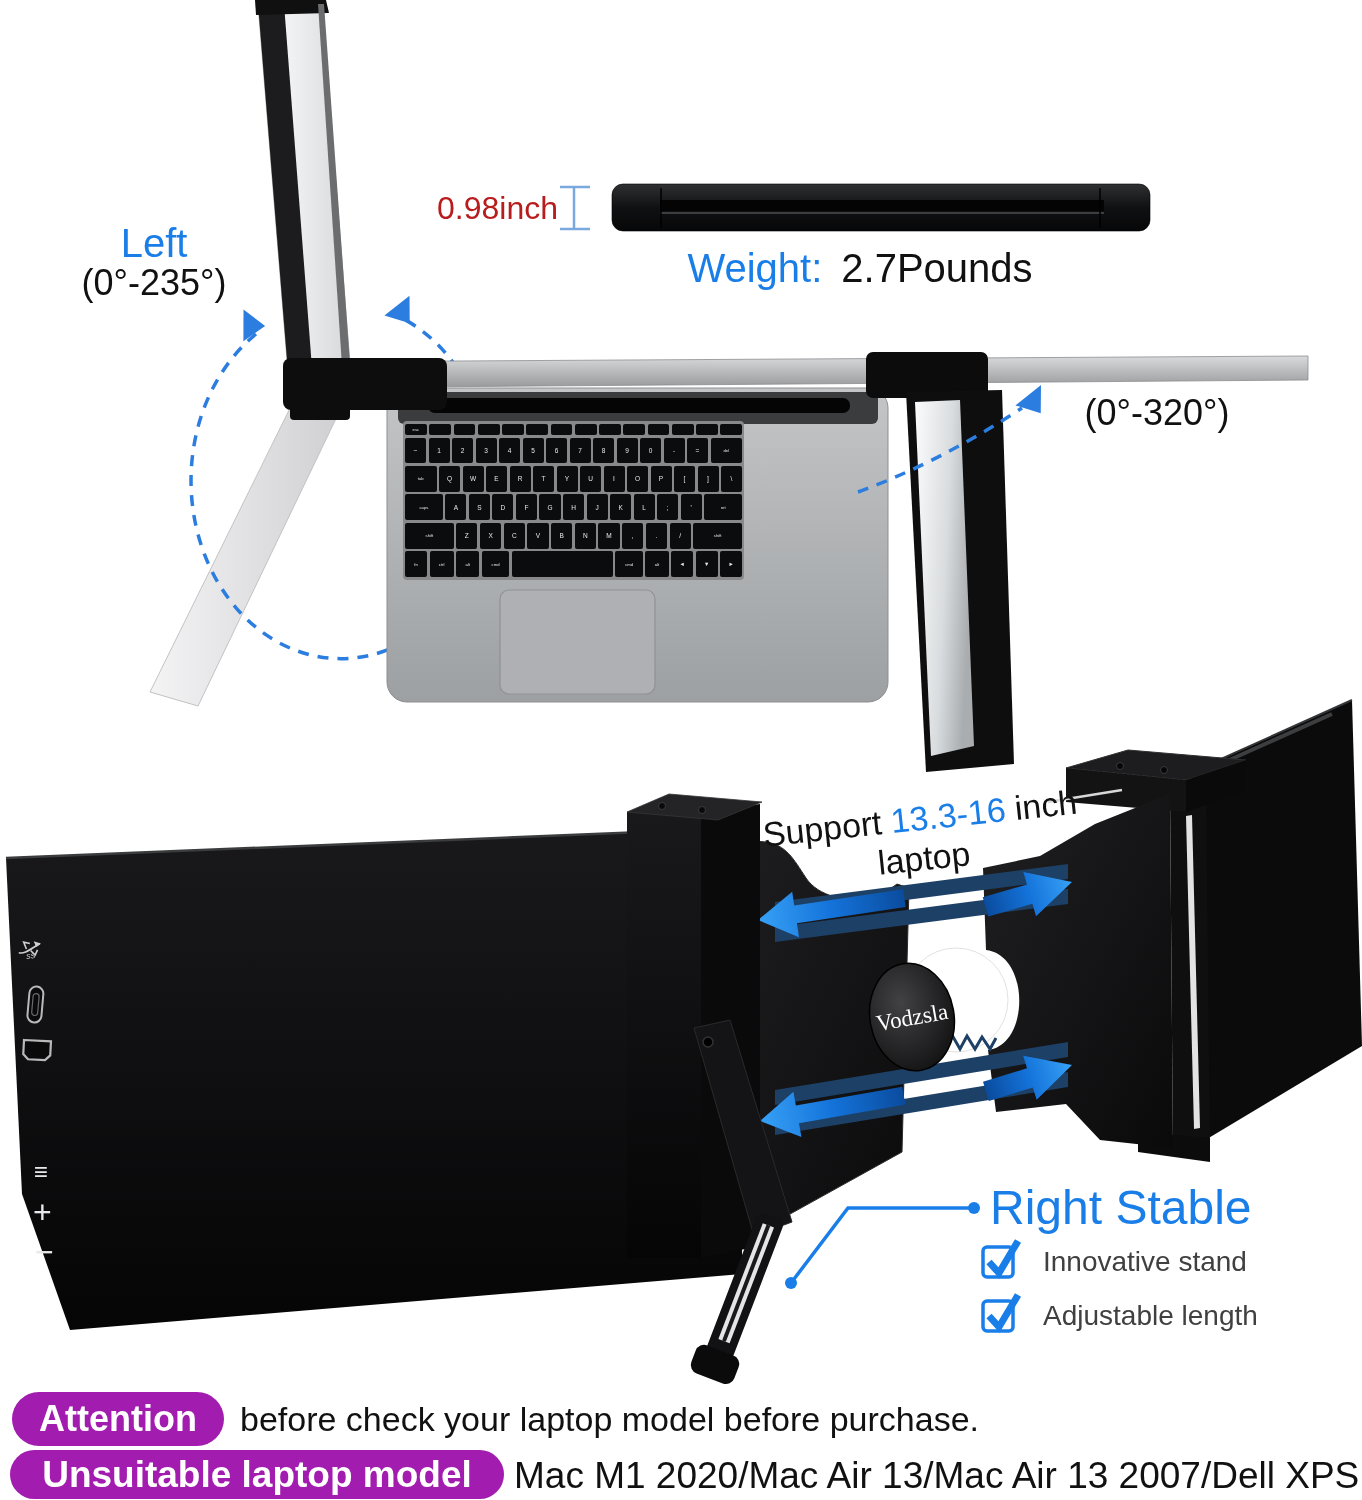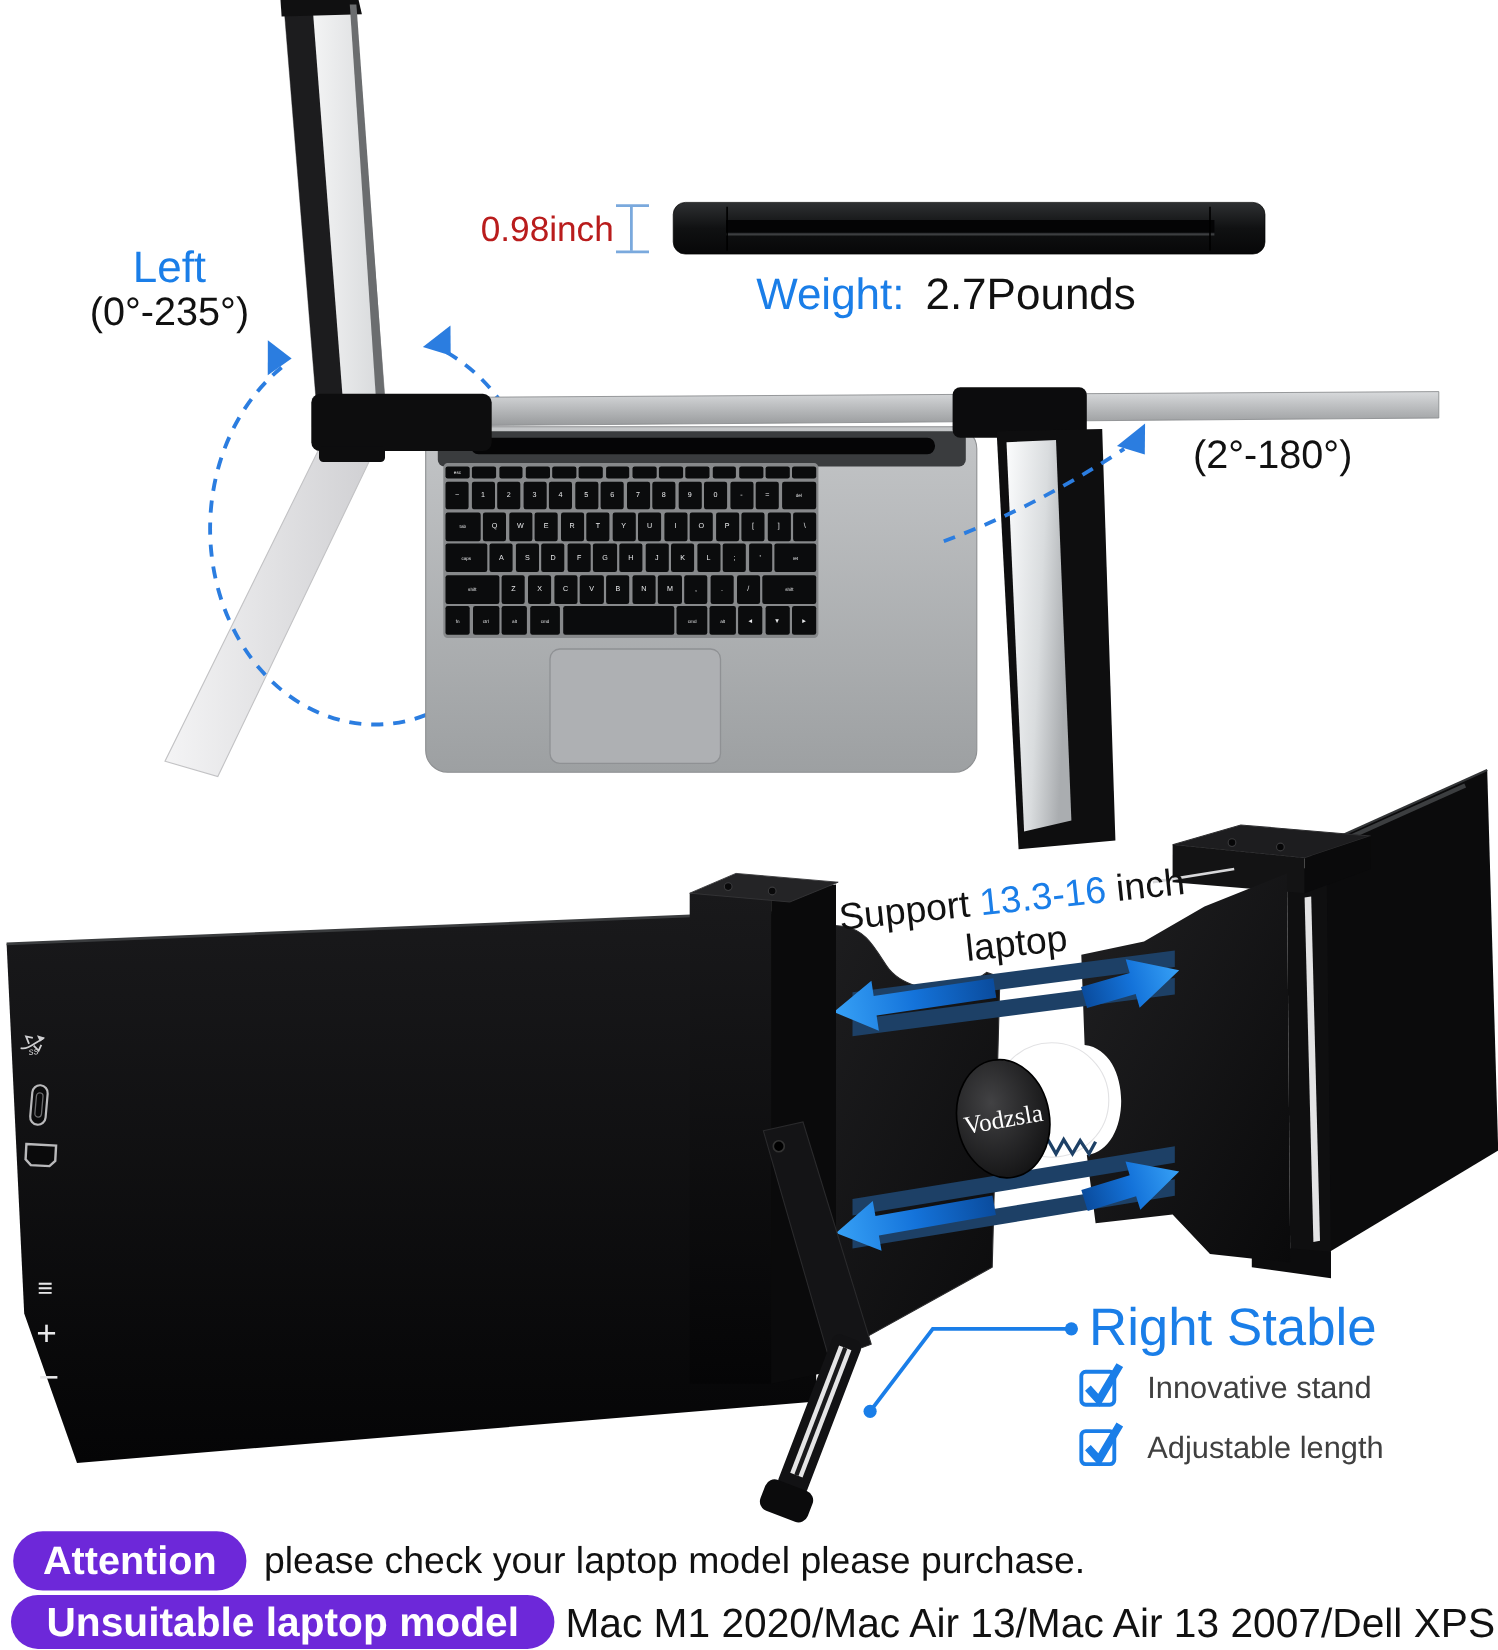--- a/index.html
+++ b/index.html
@@ -17,21 +17,21 @@
   .thickness{font-size:32px;color:#b91c1c;text-align:right;}
   .weightline{font-size:40px;text-align:center;white-space:nowrap;}
   
   .support{width:360px;text-align:center;font-size:34px;color:#111;
            transform:rotate(-6deg);line-height:1.18;}
   .support .sz{color:#1a7ee8;}
   
   .keepstable{font-size:48px;color:#1a7ee8;white-space:nowrap;}
   .feature-label{font-size:28px;color:#404040;white-space:nowrap;}
   
-  .pill{position:absolute;z-index:3;background:#6d28d9;color:#fff;font-weight:bold;
+  .pill{position:absolute;z-index:3;background:#a21caf;color:#fff;font-weight:bold;
         display:flex;align-items:center;justify-content:center;white-space:nowrap;}
   .pill1{left:12px;top:1392px;width:212px;height:54px;border-radius:28px;font-size:36px;}
   .pill2{left:10px;top:1450px;width:494px;height:49px;border-radius:25px;font-size:37px;}
   .footnote1{left:240px;top:1400px;font-size:34px;color:#111;white-space:nowrap;}
   .footnote2{left:514px;top:1455px;font-size:37px;color:#111;white-space:nowrap;}
   
   .ctrl{position:absolute;z-index:3;color:#e8e8ea;line-height:1;}
   
   #kb{position:absolute;left:405px;top:424px;width:337px;height:153px;z-index:2;
       display:flex;flex-direction:column;gap:2.5px;}
@@ -349,21 +349,21 @@
     <div class="angle-range">(0°-235°)</div>
   </div>
 
   <div class="txt thickness" style="left:380px;top:190px;width:178px;">0.98inch</div>
 
   <div class="txt weightline" style="left:620px;top:246px;width:480px;">
     <span class="blue">Weight:</span><span class="ink">2.7Pounds</span>
   </div>
 
   <div class="txt angle-label" style="left:1048px;top:394px;width:218px;">
-    <div class="angle-range">(2°-180°)</div>
+    <div class="angle-range">(0°-320°)</div>
   </div>
 
   <div class="txt support" style="left:742px;top:798px;">
     <div>
       <span>Support</span>
       <span class="sz">13.3-16</span>
       <span>inch</span>
     </div>
     <div>laptop</div>
   </div>
@@ -371,17 +371,17 @@
   <div class="txt keepstable" style="left:990px;top:1180px;">Right Stable</div>
 
   <div class="txt feature-label" style="left:1043px;top:1246px;">Innovative stand</div>
   <div class="txt feature-label" style="left:1043px;top:1300px;">Adjustable length</div>
 
   <span class="ctrl" style="left:34px;top:1160px;font-size:24px;">≡</span>
   <span class="ctrl" style="left:33px;top:1196px;font-size:32px;">+</span>
   <span class="ctrl" style="left:35px;top:1236px;font-size:32px;">−</span>
 
   <div class="pill pill1">Attention</div>
-  <div class="txt footnote1">please check your laptop model please purchase.</div>
+  <div class="txt footnote1">before check your laptop model before purchase.</div>
   <div class="pill pill2">Unsuitable laptop model</div>
   <div class="txt footnote2">Mac M1 2020/Mac Air 13/Mac Air 13 2007/Dell XPS13</div>
 
 </div>
 
 </body></html>

